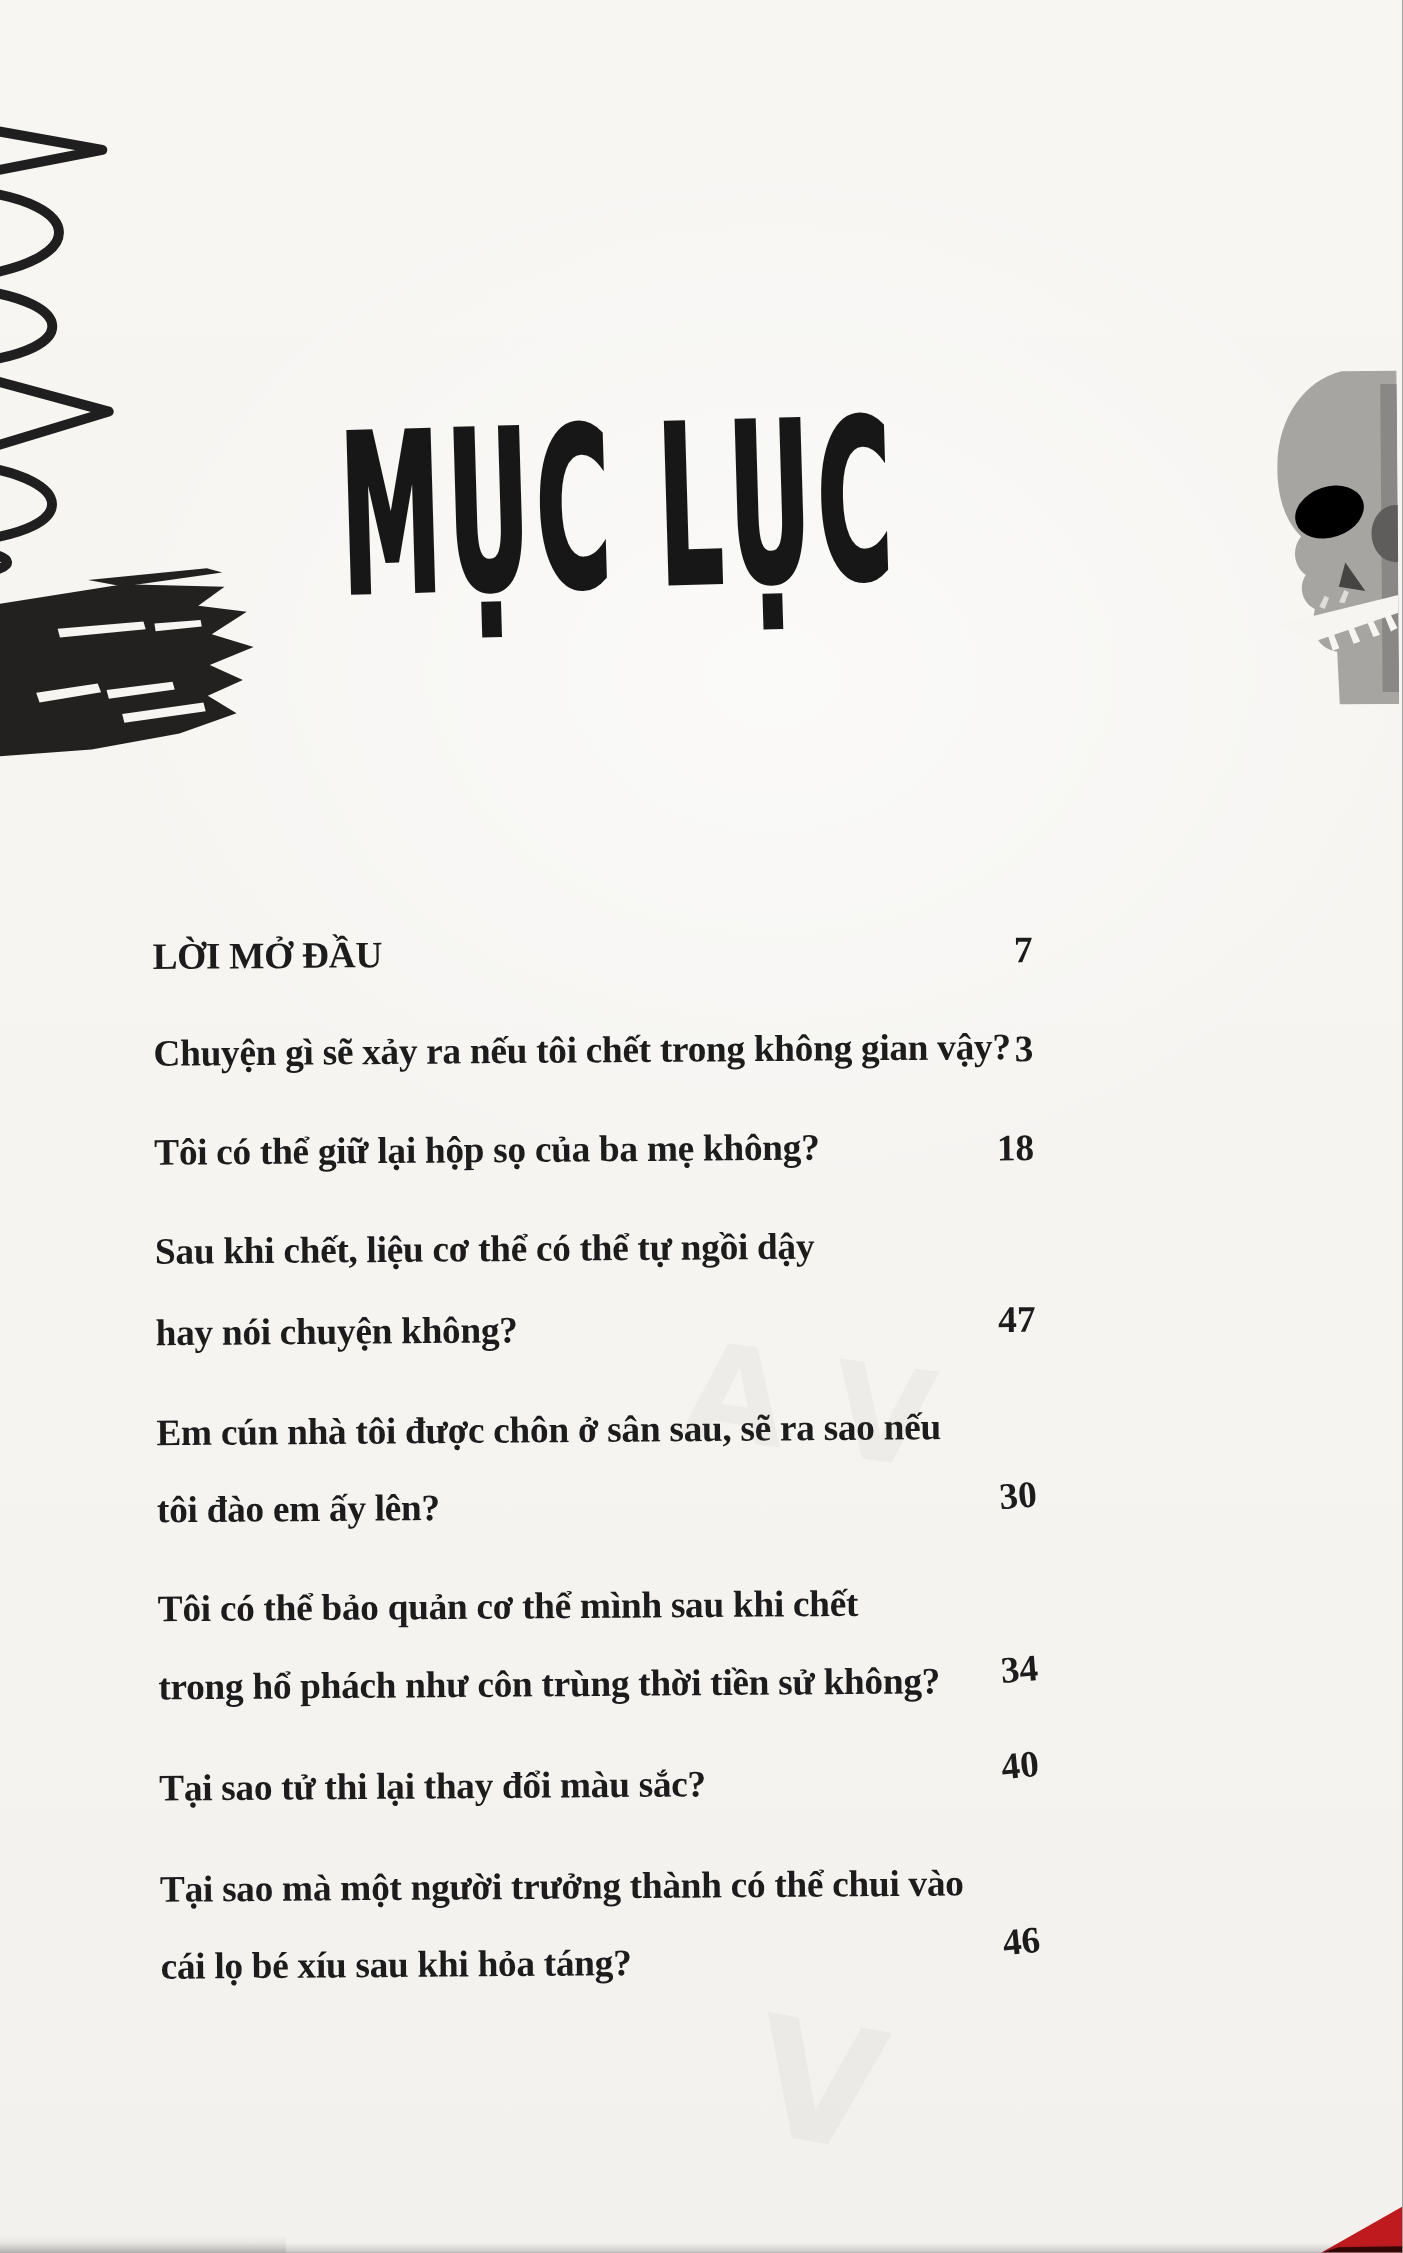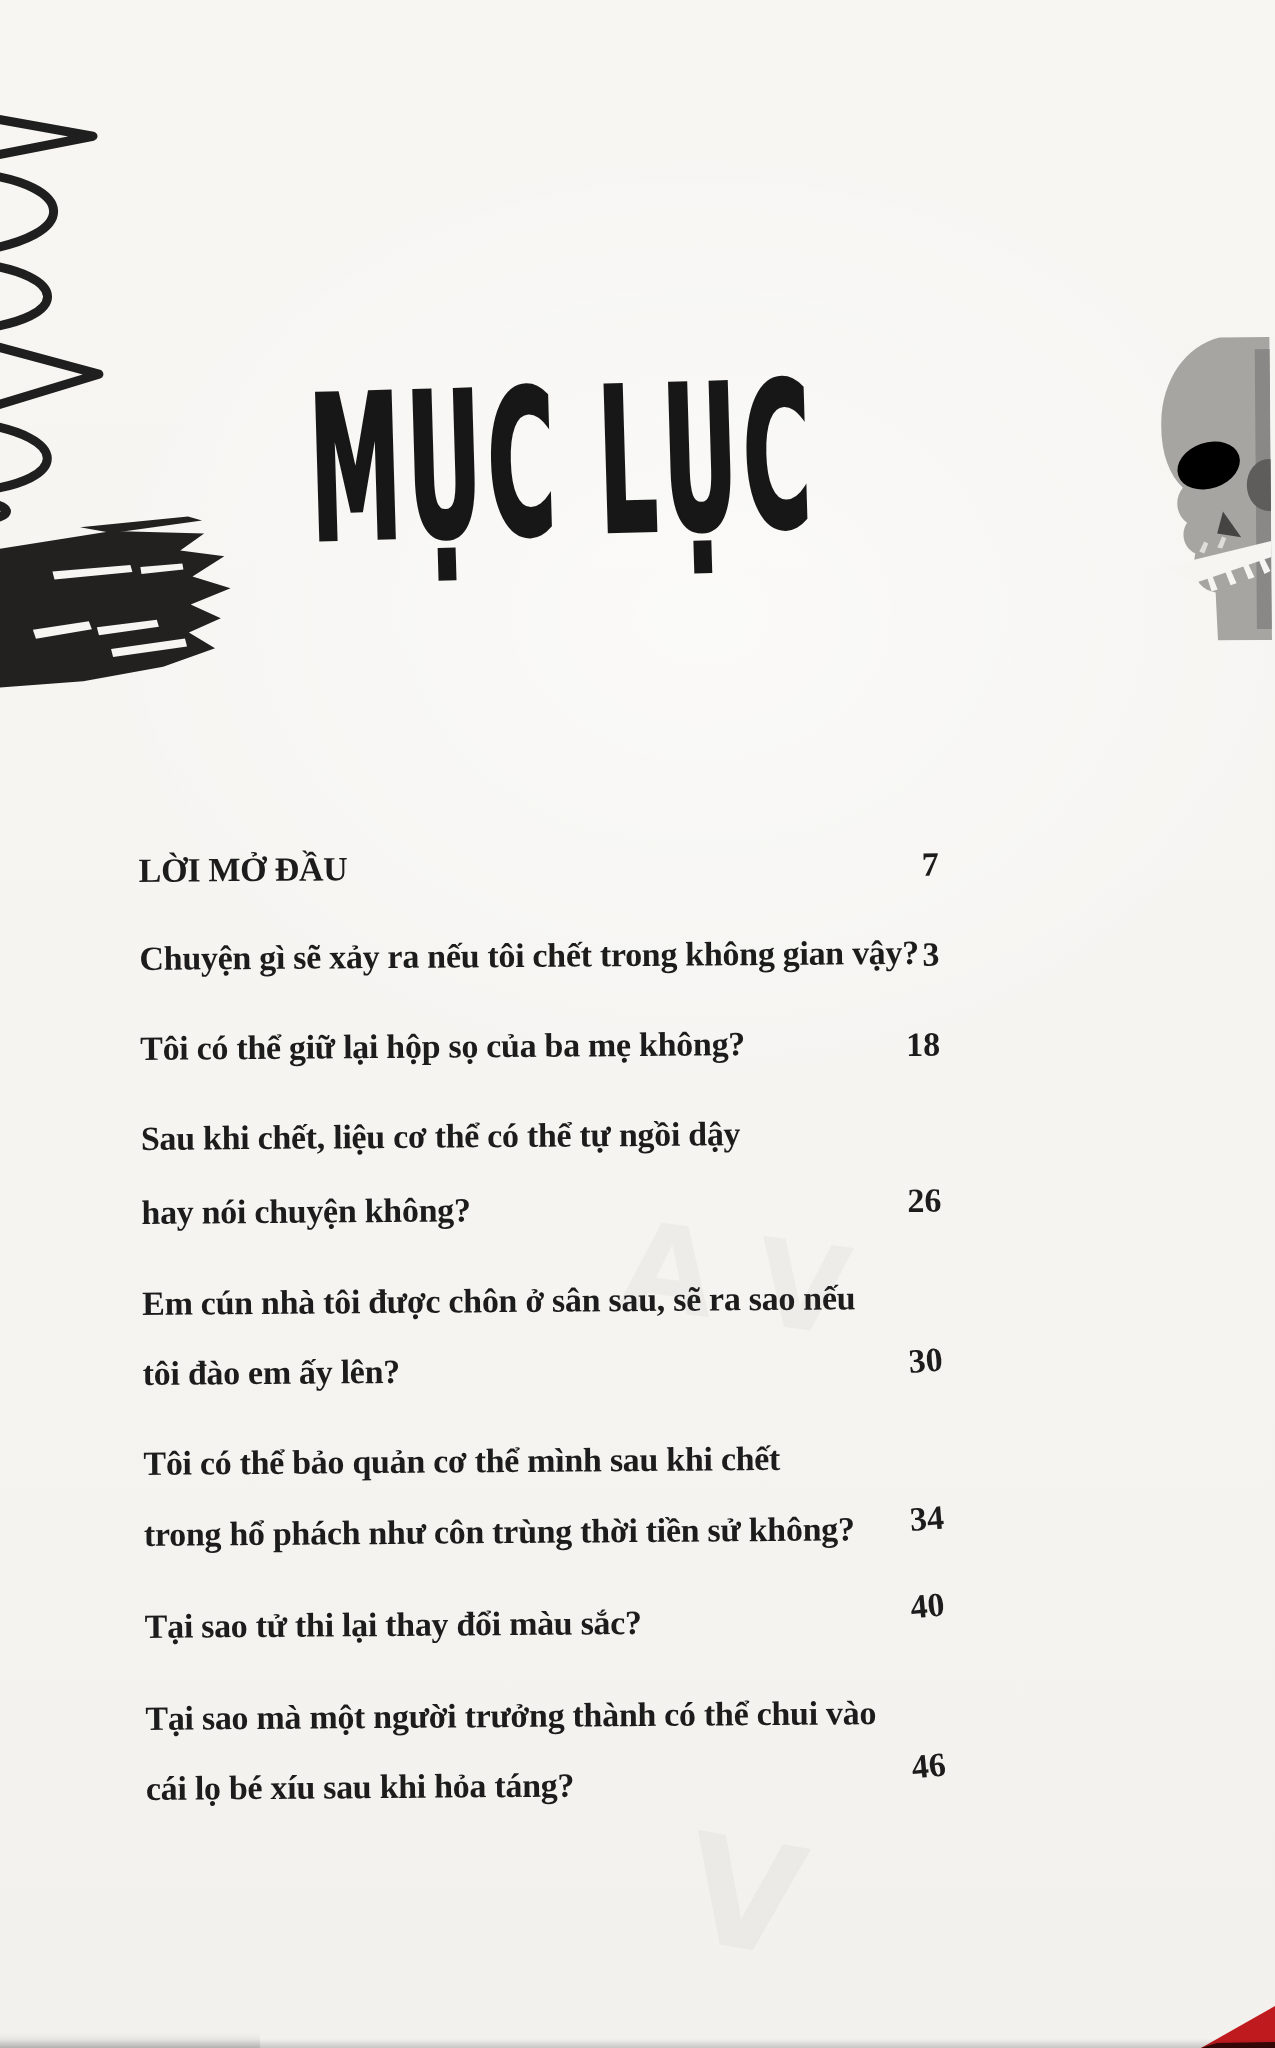--- a/index.html
+++ b/index.html
@@ -86,21 +86,21 @@
     <div class="toc-line" style="top:1351px;">tôi đào em ấy lên?</div>
     <div class="toc-line" style="top:1441px;">Tôi có thể bảo quản cơ thể mình sau khi chết</div>
     <div class="toc-line" style="top:1512px;">trong hổ phách như côn trùng thời tiền sử không?</div>
     <div class="toc-line" style="top:1604px;">Tại sao tử thi lại thay đổi màu sắc?</div>
     <div class="toc-line" style="top:1696px;">Tại sao mà một người trưởng thành có thể chui vào</div>
     <div class="toc-line" style="top:1766px;">cái lọ bé xíu sau khi hỏa táng?</div>
 
     <div class="pagenum" style="top:848px;">7</div>
     <div class="pagenum" style="top:938px;">3</div>
     <div class="pagenum" style="top:1028px;">18</div>
-    <div class="pagenum" style="top:1184px;">26</div>
+    <div class="pagenum" style="top:1184px;">47</div>
     <div class="pagenum" style="top:1347px;transform:rotate(-4deg);">30</div>
     <div class="pagenum" style="top:1505px;transform:rotate(-4deg);">34</div>
     <div class="pagenum" style="top:1593px;transform:rotate(-5deg);">40</div>
     <div class="pagenum" style="top:1753px;transform:rotate(-5deg);">46</div>
 
     <div class="ghost" style="left:620px;top:1210px;font-size:120px;transform:rotate(8deg);">A V</div>
     <div class="ghost" style="left:680px;top:1810px;font-size:150px;transform:rotate(10deg);">V</div>
   </div>
 
   <svg class="deco" style="left:1195px;top:2002px;" width="80" height="46" viewBox="0 0 80 46">

